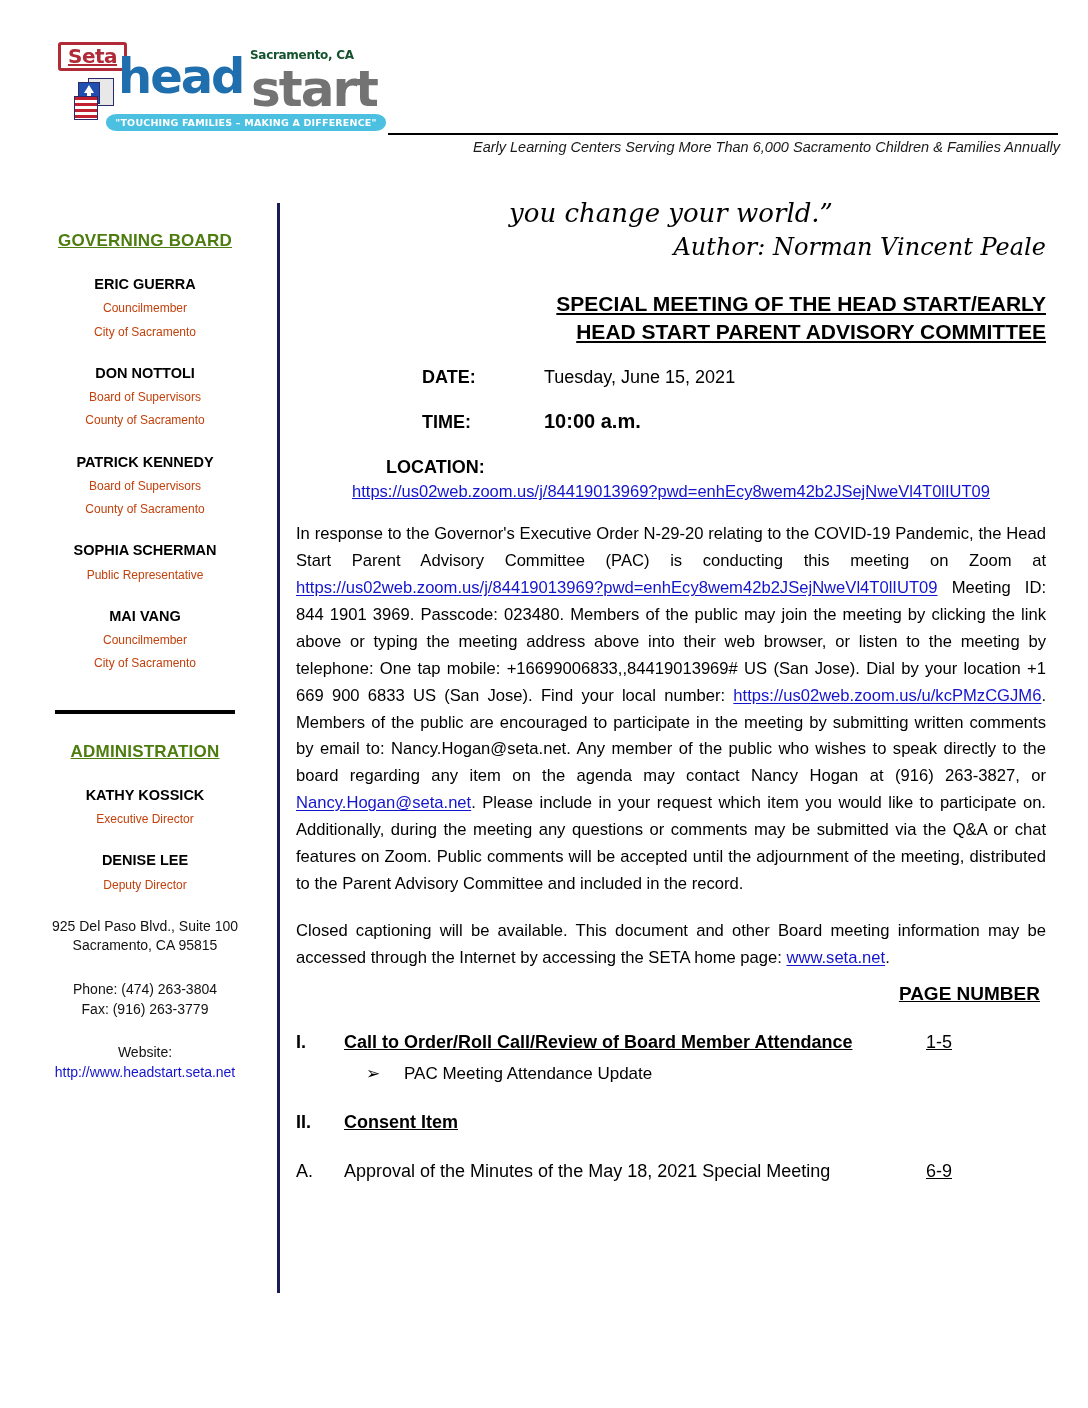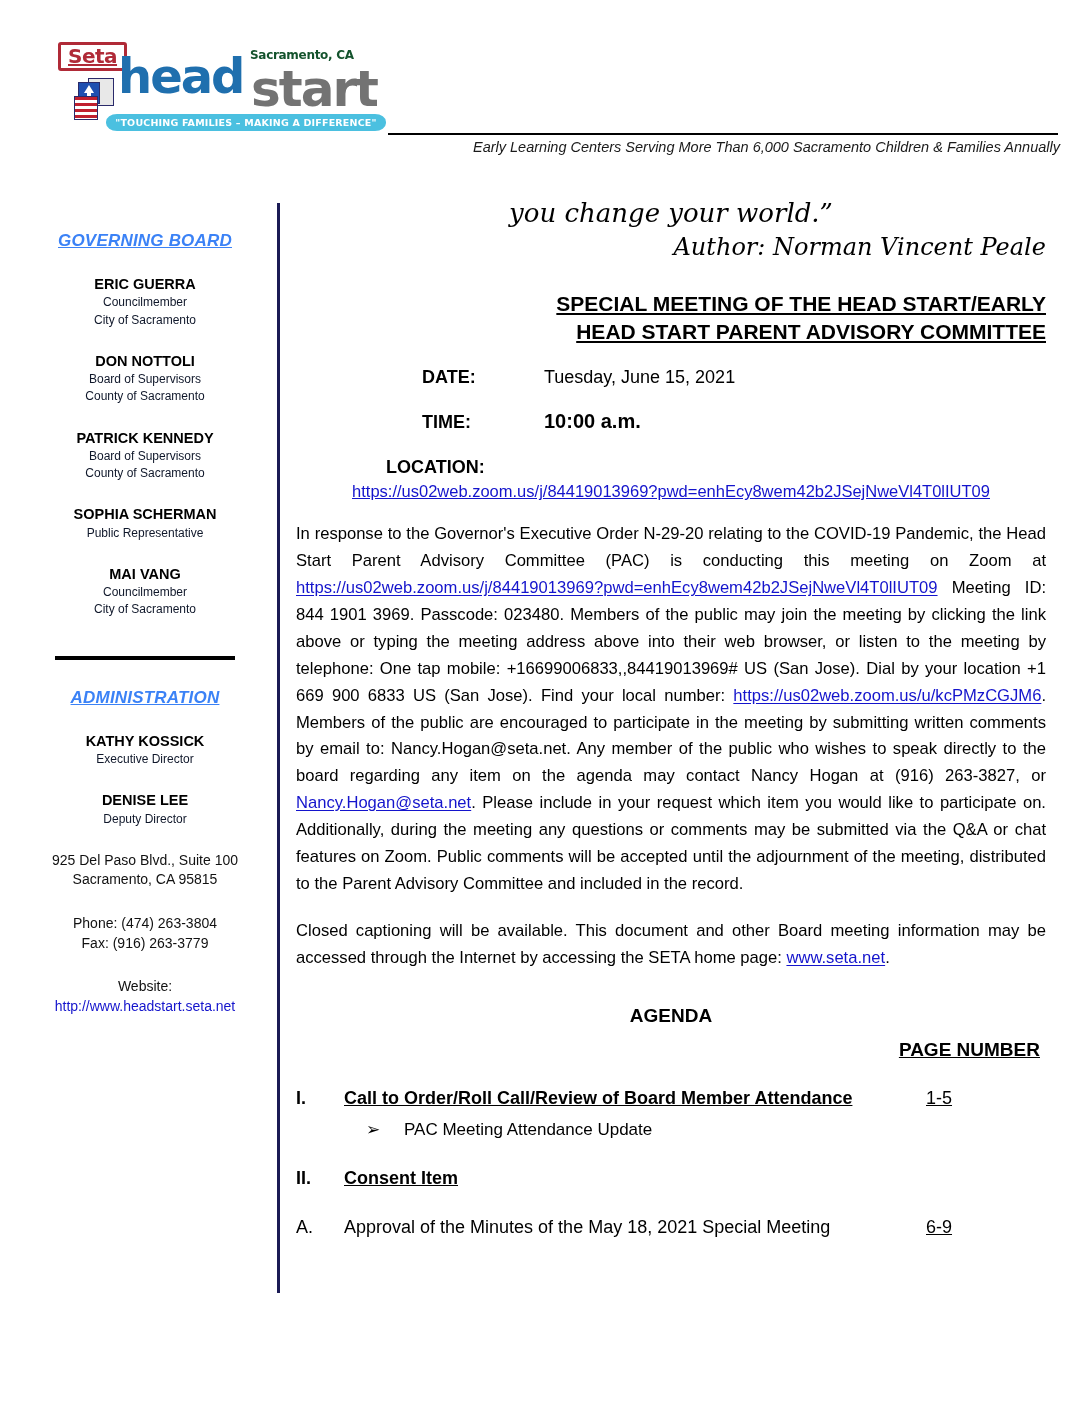--- a/index.html
+++ b/index.html
@@ -174,38 +174,37 @@
   .sidebar {
     position: absolute;
     left: 20px;
     top: 203px;
     width: 250px;
     text-align: center;
   }
   .sb-heading {
     font-size: 17px;
     font-weight: bold;
-    color: #3b82f6;
+    color: #4d7c0f;
     text-decoration: underline;
     letter-spacing: 0.2px;
     margin: 28px 0 0 0;
-    font-style: italic;
   }
   .sb-name {
     font-size: 14.5px;
     font-weight: bold;
     color: #000000;
     margin-top: 25px;
     line-height: 1.2;
   }
   .sb-role {
     font-size: 12px;
-    color: #0f172a;
+    color: #c2410c;
     line-height: 1.35;
-    margin-top: 1px;
+    margin-top: 7px;
   }
   .sb-rule {
     width: 180px;
     height: 4px;
     background: #000000;
     margin: 38px auto 0 auto;
   }
   .sb-block {
     font-size: 14px;
     color: #111111;
@@ -451,21 +450,20 @@
     <span class="lbl">TIME:</span><span class="val">10:00 a.m.</span>
   </div>
 
   <div class="loc-label">LOCATION:</div>
   <div class="loc-link">https://us02web.zoom.us/j/84419013969?pwd=enhEcy8wem42b2JSejNweVl4T0lIUT09</div>
 
   <div class="para"><span>In response to the Governor's Executive Order N-29-20 relating to the COVID-19 Pandemic, the Head Start Parent Advisory Committee (PAC) is conducting this meeting on Zoom at </span><span class="lnk">https://us02web.zoom.us/j/84419013969?pwd=enhEcy8wem42b2JSejNweVl4T0lIUT09</span><span> Meeting ID: 844 1901 3969.  Passcode: 023480.  Members of the public may join the meeting by clicking the link above or typing the meeting address above into their web browser, or listen to the meeting by telephone: One tap mobile: +16699006833,,84419013969# US (San Jose). Dial by your location +1 669 900 6833 US (San Jose).  Find your local number: </span><span class="lnk">https://us02web.zoom.us/u/kcPMzCGJM6</span><span>.  Members of the public are encouraged to participate in the meeting by submitting written comments by email to: Nancy.Hogan@seta.net. Any member of the public who wishes to speak directly to the board regarding any item on the agenda may contact Nancy Hogan at (916) 263-3827, or </span><span class="lnk">Nancy.Hogan@seta.net</span><span>. Please include in your request which item you would like to participate on. Additionally, during the meeting any questions or comments may be submitted via the Q&amp;A or chat features on Zoom. Public comments will be accepted until the adjournment of the meeting, distributed to the Parent Advisory Committee and included in the record.</span></div>
 
   <div class="para para2"><span>Closed captioning will be available.  This document and other Board meeting information may be accessed through the Internet by accessing the SETA home page: </span><span class="lnk">www.seta.net</span><span>.</span></div>
 
-  <div class="agenda-title">AGENDA</div>
   <div class="page-number-hdr">PAGE NUMBER</div>
 
   <div class="agenda-item">
     <div class="ai-num">I.</div>
     <div class="ai-body">
       <span class="ai-title">Call to Order/Roll Call/Review of Board Member Attendance</span>
       <div class="ai-sub">
         <span class="ai-bullet">➢</span>
         <span>PAC Meeting Attendance Update</span>
       </div>

